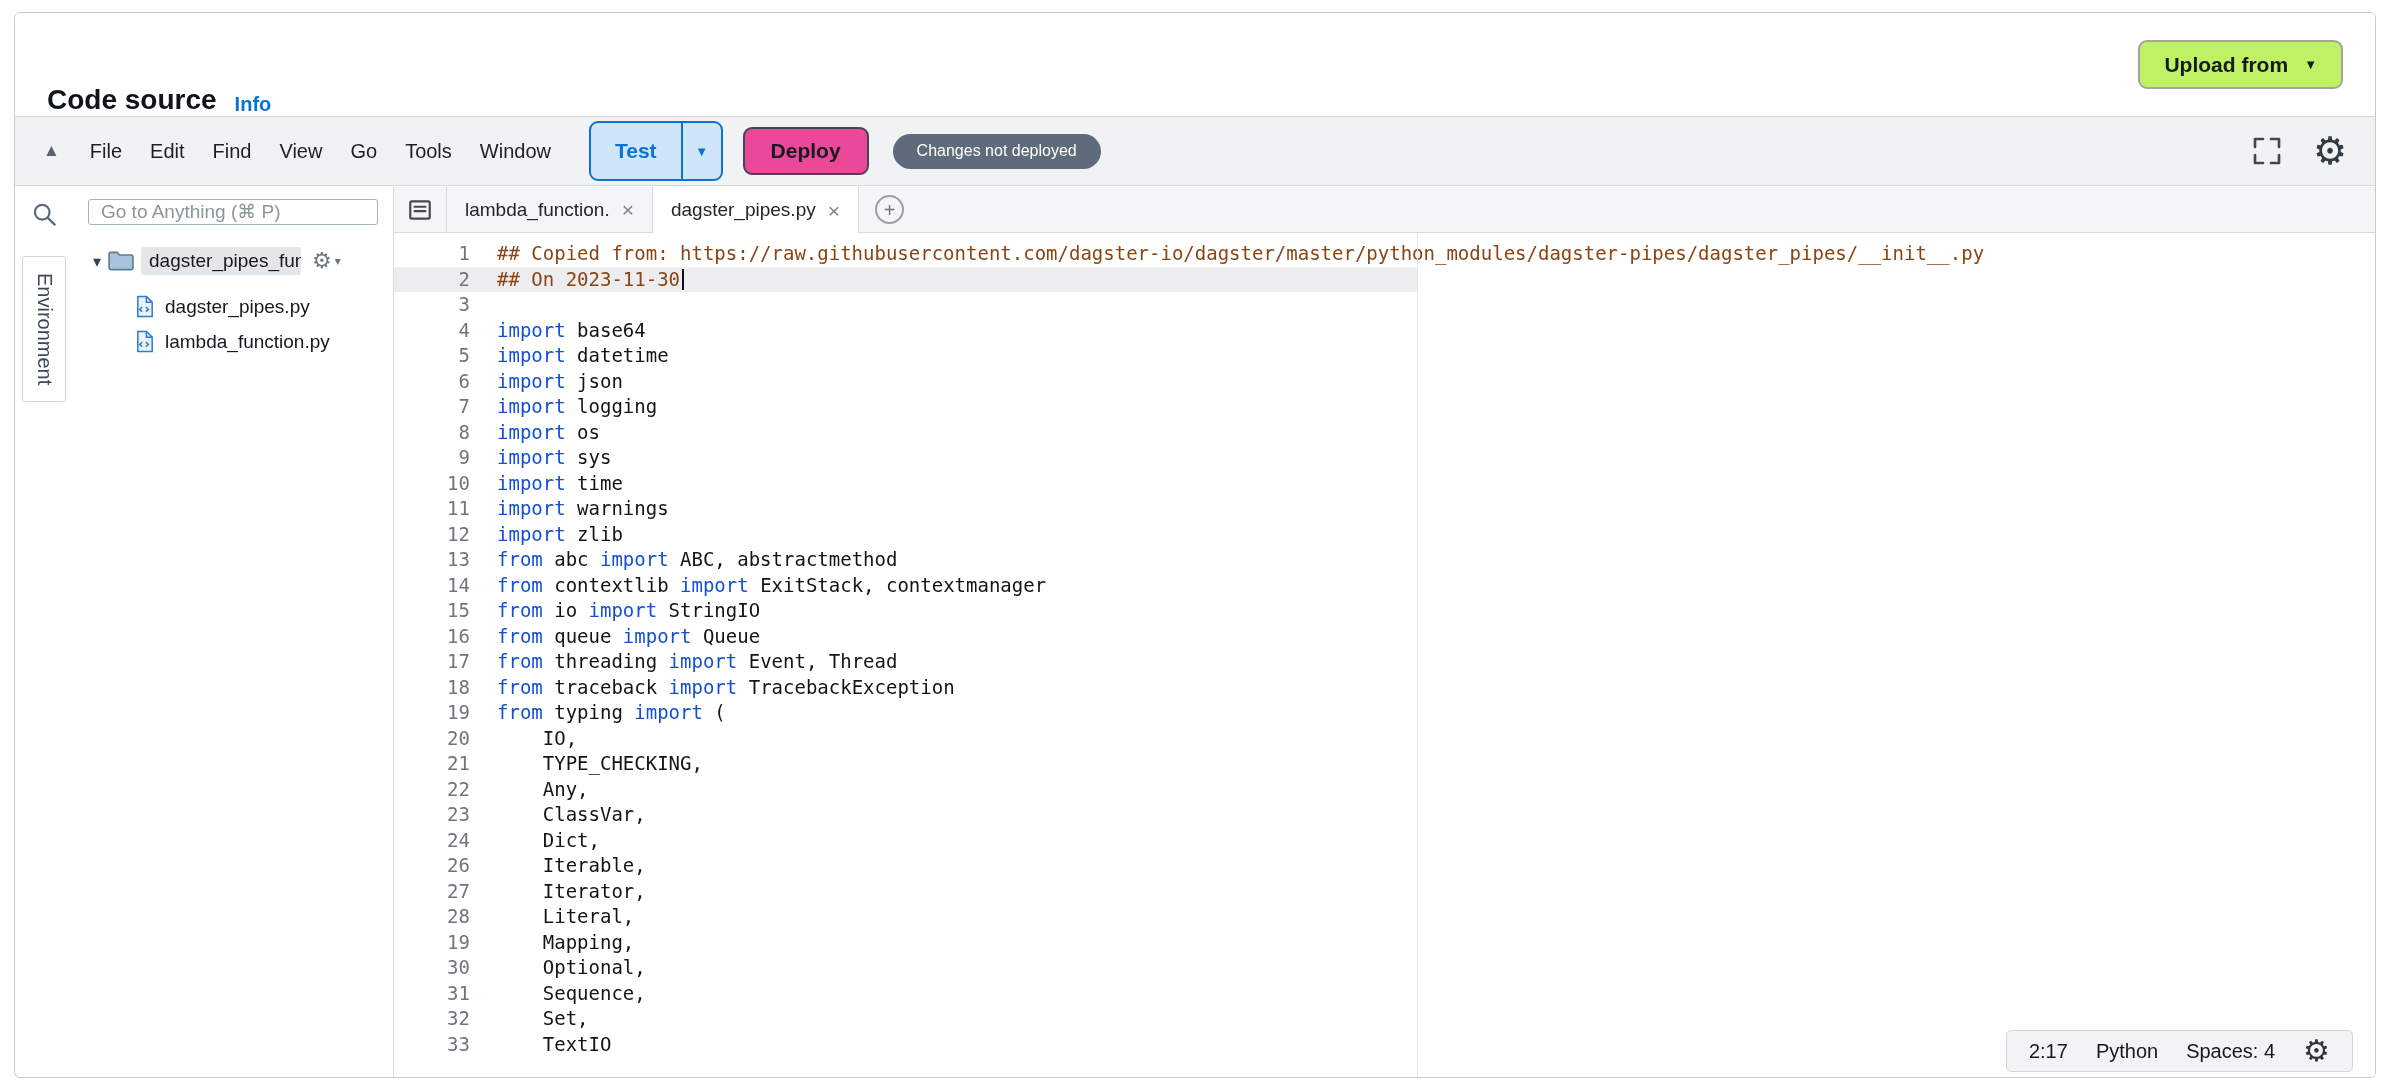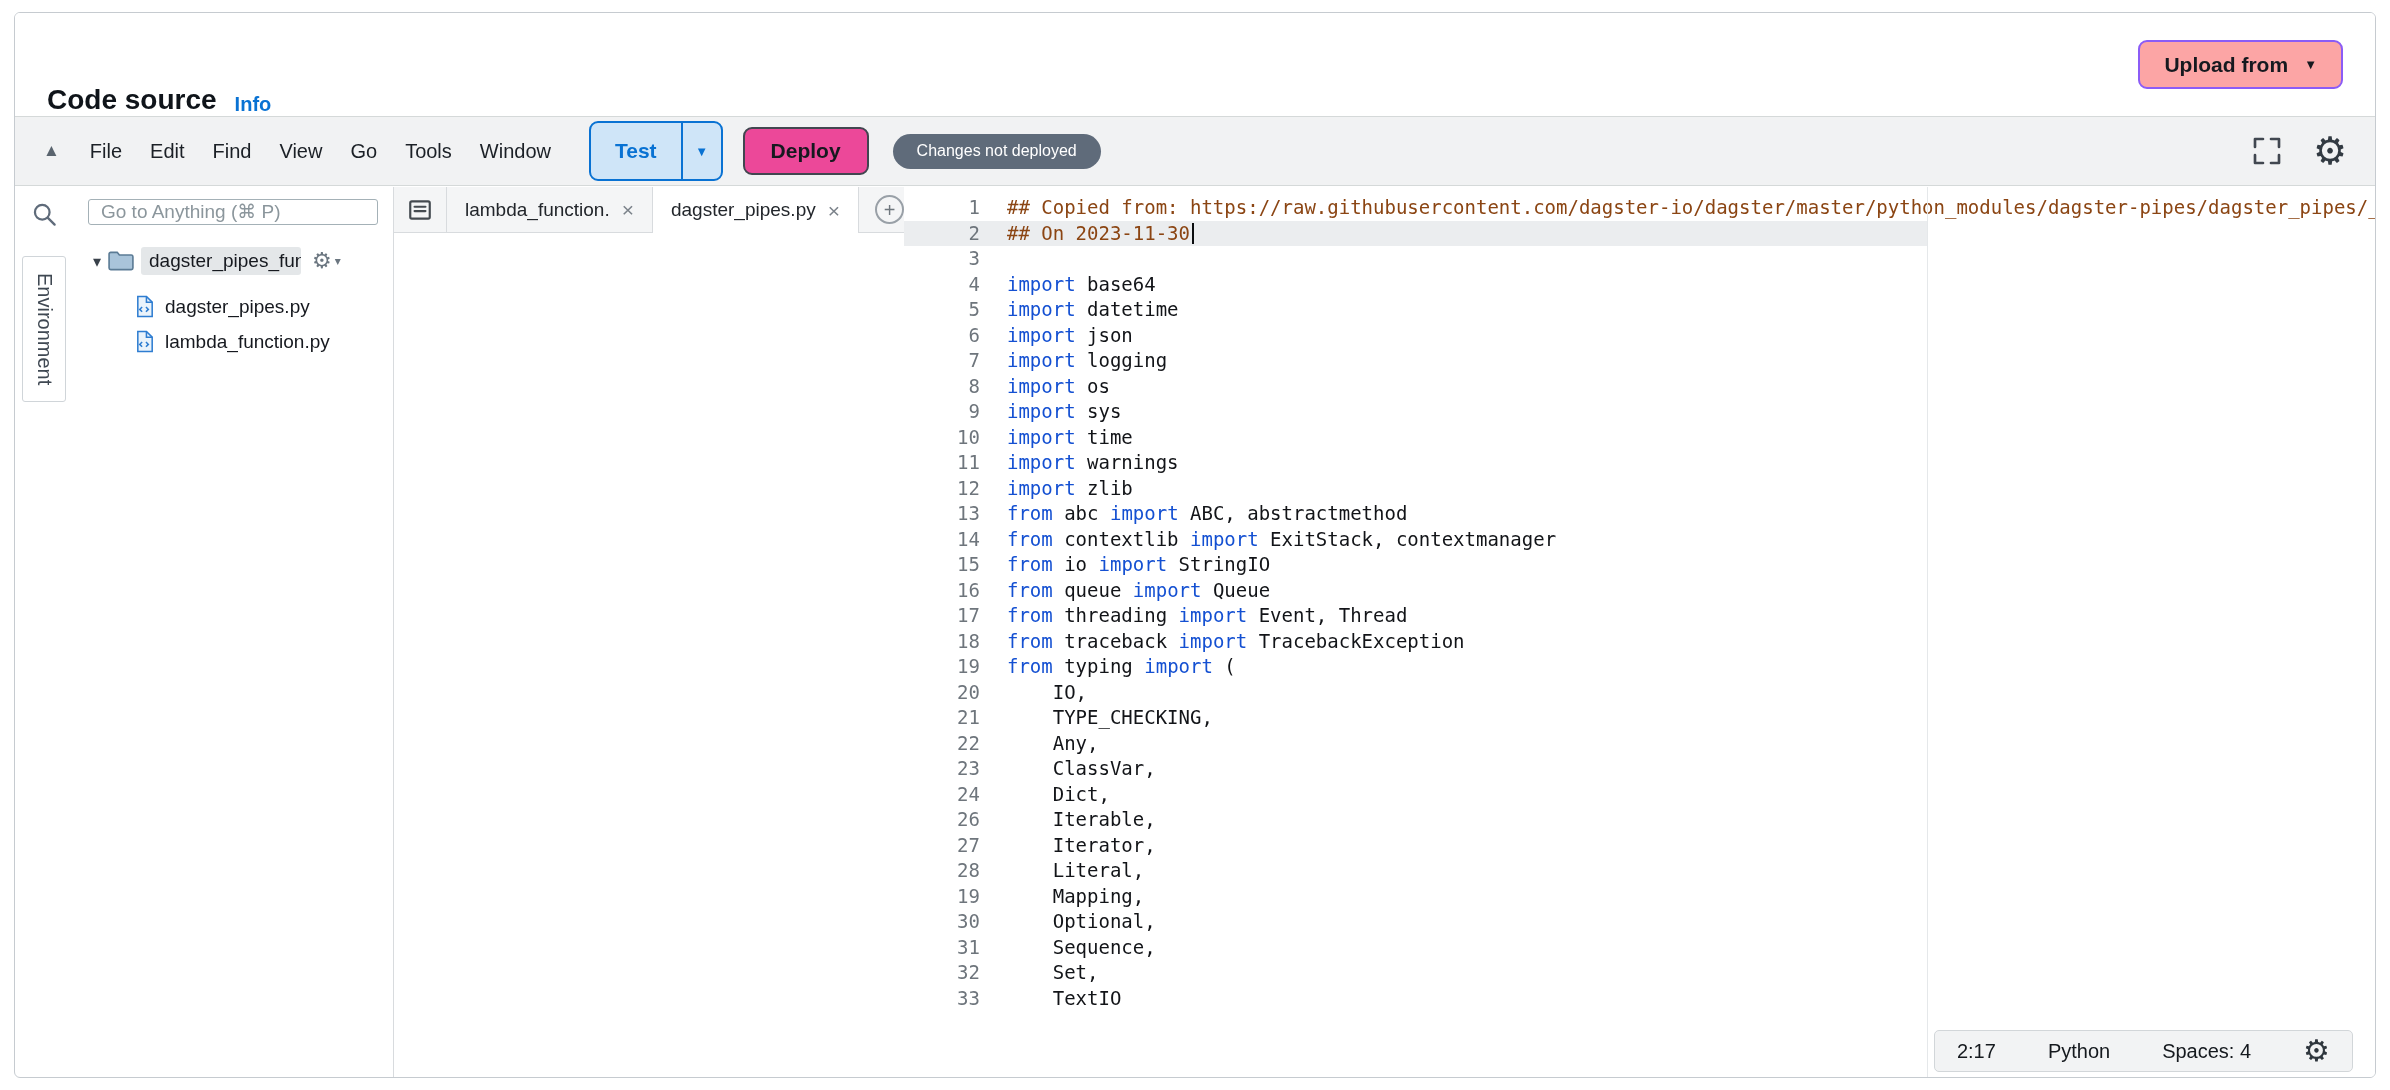--- a/index.html
+++ b/index.html
@@ -11,22 +11,22 @@
   }
   .card {
     position:absolute; left:14px; top:12px; width:2362px; height:1066px;
     background:#fff; border:1px solid #c6cbd0; border-radius:6px; overflow:hidden;
   }
   
   .hdr { height:103px; display:flex; align-items:flex-end; padding:0 32px; position:relative; background:#fff; }
   .title { font-size:28px; font-weight:700; color:#0f141a; }
   .info { font-size:20px; font-weight:700; color:#0972d3; margin-left:18px; cursor:pointer; }
   .upload-btn {
-    position:absolute; right:32px; top:27px; height:49px; border:2px solid #8b5cf6; border-radius:9px;
-    background:#fca5a5; display:flex; align-items:center; gap:16px; padding:0 24px;
+    position:absolute; right:32px; top:27px; height:49px; border:2px solid #a3a3a3; border-radius:9px;
+    background:#bef264; display:flex; align-items:center; gap:16px; padding:0 24px;
     font-size:21px; font-weight:700; color:#16191f; font-family:inherit;
   }
   .caret-sm { font-size:13px; line-height:1; }
   
   .menubar {
     height:70px; background:#f1f2f3; border-top:1px solid #d5d9d9; border-bottom:1px solid #d5d9d9;
     display:flex; align-items:center; padding:0 28px;
   }
   .collapse-ic { font-size:17px; color:#5a646e; margin-right:16px; }
   .menu-items { display:flex; align-items:center; }
@@ -65,21 +65,21 @@
   .tree-row { display:flex; align-items:center; font-size:19px; color:#16191f; cursor:default; }
   .folder-row { padding-left:20px; height:36px; margin-bottom:10px; gap:7px; }
   .disc { font-size:16px; color:#39414a; }
   .folder-label { background:#e4e7e9; border-radius:3px; padding:3px 8px; max-width:160px; overflow:hidden; white-space:nowrap; }
   .tree-gear { margin-left:4px; display:flex; align-items:center; color:#6b7680; gap:3px; cursor:pointer; }
   .tree-gear .g { font-size:22px; line-height:1; }
   .tree-gear .c { font-size:12px; }
   .file-row { padding-left:62px; height:35px; gap:10px; }
   .file-icon { display:flex; align-items:center; }
   
-  .editor-panel { flex:1; min-width:0; display:flex; flex-direction:row; background:#fff; }
+  .editor-panel { flex:1; min-width:0; display:flex; flex-direction:column; background:#fff; }
   .tabbar { height:46px; flex:none; background:#f4f5f6; border-bottom:1px solid #d8dbde; display:flex; align-items:stretch; }
   .tabs-list-btn { width:52px; display:flex; align-items:center; justify-content:center; }
   .tabs { display:flex; }
   .tab { display:flex; align-items:center; gap:12px; padding:0 18px; font-size:19px; color:#22262b; border-right:1px solid #d8dbde; cursor:default; }
   .tab:first-child { border-left:1px solid #d8dbde; }
   .tab.active { background:#fff; margin-bottom:-1px; }
   .tab-close { color:#7b828a; font-size:21px; line-height:1; cursor:pointer; }
   .add-tab {
     align-self:center; margin-left:16px; width:29px; height:29px; border:2px solid #99a0a7; border-radius:50%;
     display:flex; align-items:center; justify-content:center; color:#6f777e; font-size:20px; line-height:1; cursor:pointer;
@@ -93,21 +93,21 @@
   .code-row.active { background-image:linear-gradient(#ebedef,#ebedef); background-size:1023px 100%; background-repeat:no-repeat; }
   .gutter { flex:none; width:94px; text-align:right; padding-right:18px; color:#6e757c; }
   .code-text { white-space:pre; margin-left:9px; }
   .tk-k { color:#1450d2; }
   .tk-c { color:#8b4513; }
   .tk-t { color:#121418; }
   .caret-bar { display:inline-block; width:2px; height:21px; background:#0b0d0f; margin-left:2px; vertical-align:-4px; }
   
   .statusbar {
     position:absolute; right:22px; bottom:5px; height:42px; background:#f2f3f4; border:1px solid #d2d6d9;
-    border-radius:5px; display:flex; align-items:center; gap:52px; padding:0 22px; font-size:20px; color:#15191e;
+    border-radius:5px; display:flex; align-items:center; gap:28px; padding:0 22px; font-size:20px; color:#15191e;
   }
   .sb-gear { font-size:30px; color:#2f363d; line-height:1; cursor:pointer; }
 </style>
 </head>
 <body>
 
 <div class="card">
 
   <div class="hdr">
     <span class="title">Code source</span>

